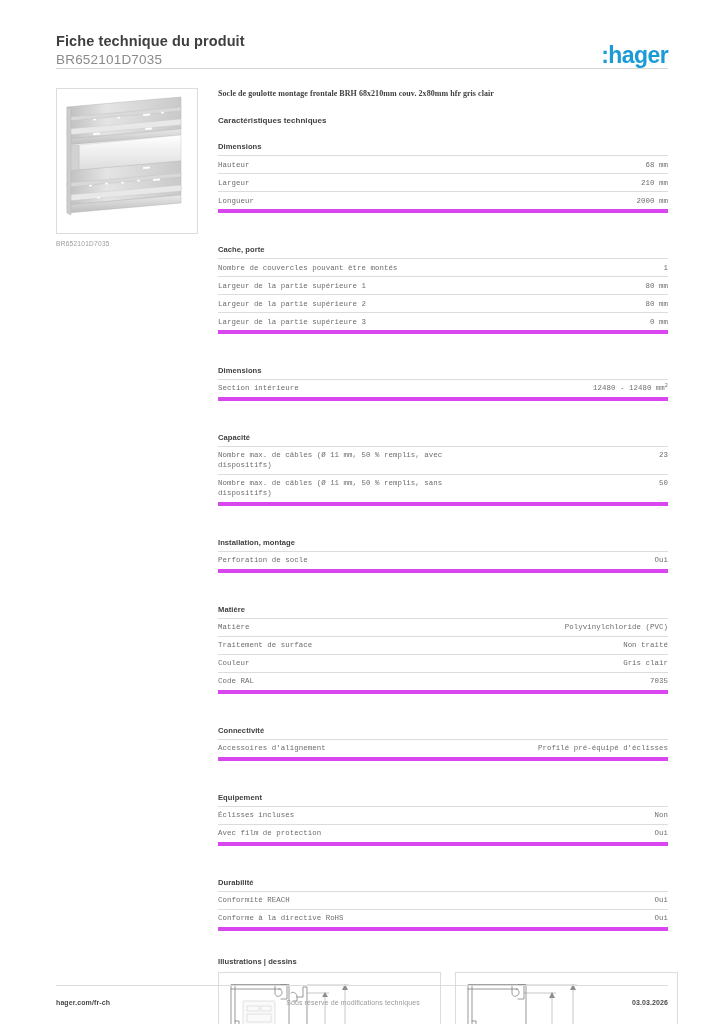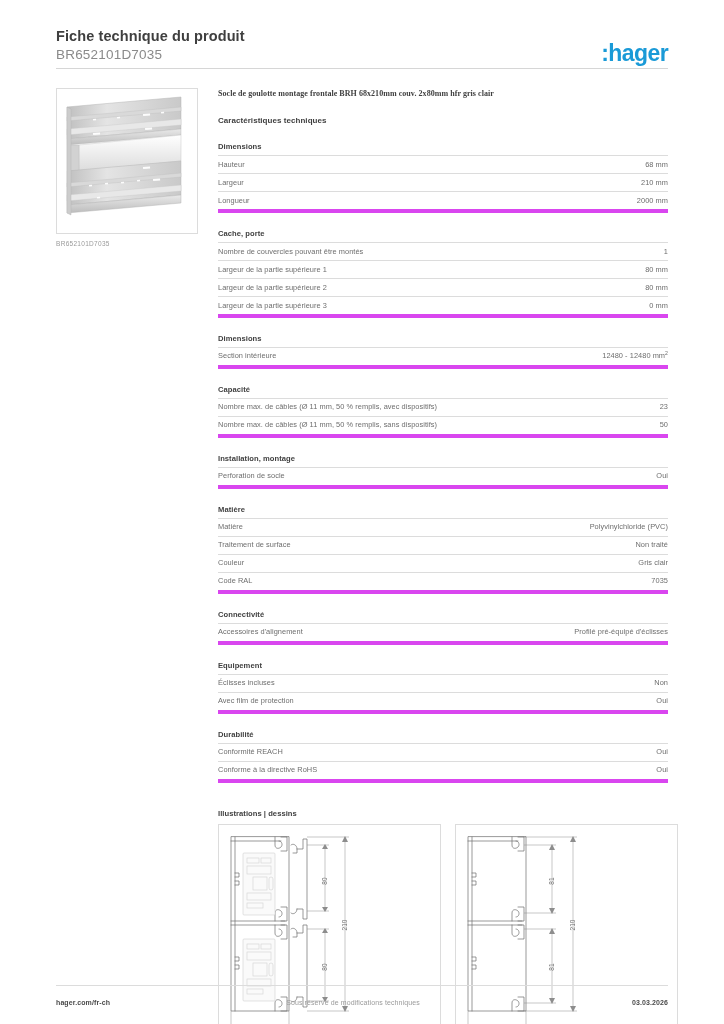--- a/index.html
+++ b/index.html
@@ -24,21 +24,21 @@
   }
 
   
   .header {
     position: absolute;
     left: 56px;
     top: 22px;
     right: 56px;
     height: 46px;
     display: flex;
-    align-items: center;
+    align-items: flex-end;
     justify-content: space-between;
   }
   .header-titles {
     display: flex;
     flex-direction: column;
     gap: 1px;
   }
   .doc-title {
     font-size: 14.5px;
     font-weight: bold;
@@ -111,21 +111,21 @@
   }
   .specs-title {
     margin-top: 16px;
     font-size: 8px;
     font-weight: bold;
     color: #3f3f3f;
     letter-spacing: 0.05px;
   }
 
   
-  .spec-group { margin-top: 16px; }
+  .spec-group { margin-top: 32px; }
   .spec-group.first { margin-top: 17px; }
   .group-title {
     font-size: 7.6px;
     font-weight: bold;
     color: #3f3f3f;
     padding-bottom: 4px;
     letter-spacing: 0.05px;
   }
   .spec-table {
     width: 100%;
@@ -134,20 +134,21 @@
   }
   .spec-table tr { border-top: 1px solid #dcdcdc; }
   .spec-table tr:last-child { border-bottom: 4px solid #d946ef; }
   .spec-table td {
     font-size: 7.4px;
     color: #6d6d6d;
     padding: 3.6px 0 3.4px 0;
     line-height: 10px;
     letter-spacing: 0.05px;
     vertical-align: top;
+    font-family: Liberation Mono, monospace;
   }
   .spec-label { text-align: left; }
   .spec-value { text-align: right; white-space: nowrap; }
   .spec-value sup { font-size: 5.2px; vertical-align: super; line-height: 0; }
 
   
   .drawings-section { margin-top: 26px; }
   .drawings-title {
     font-size: 7.6px;
     font-weight: bold;

